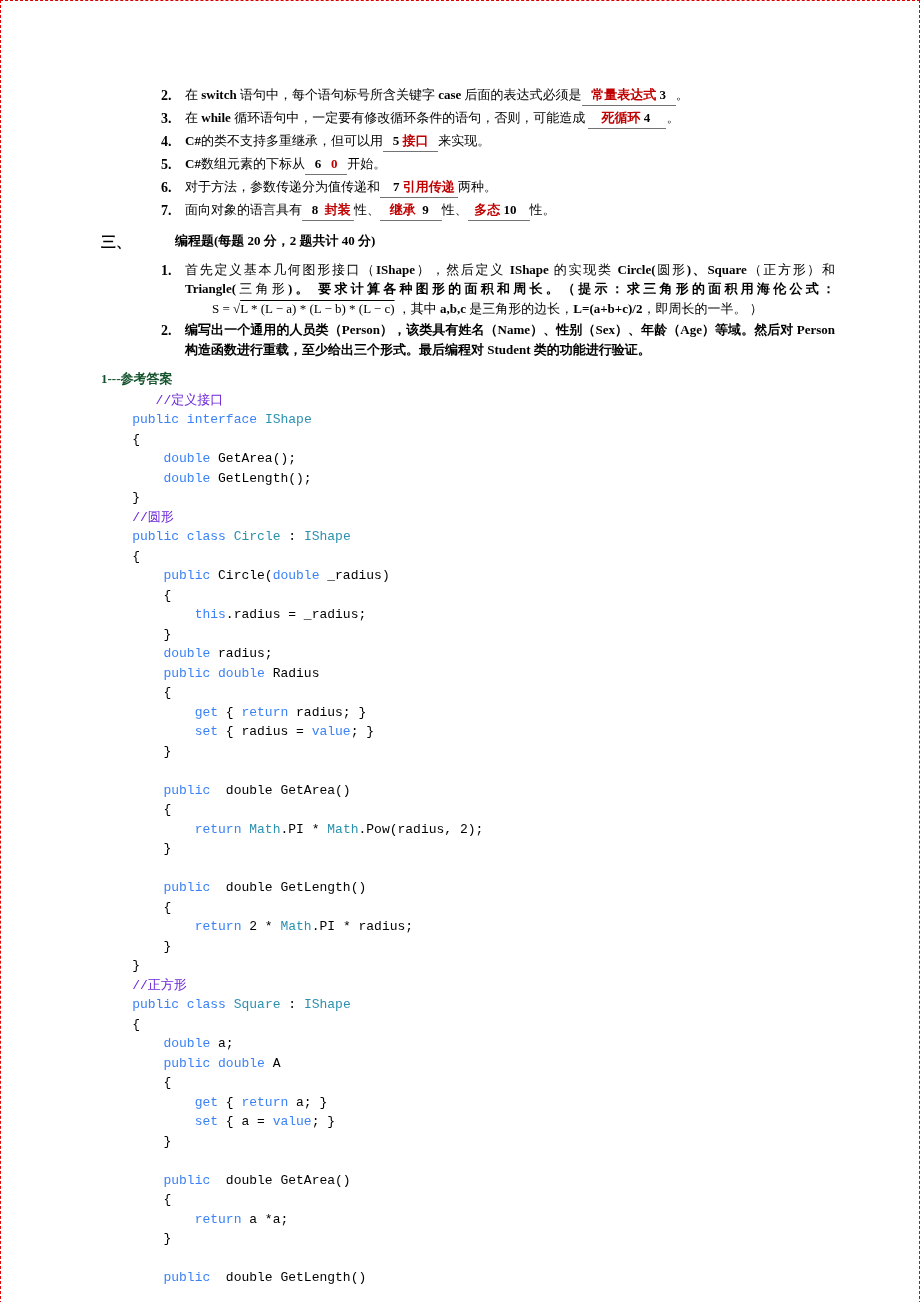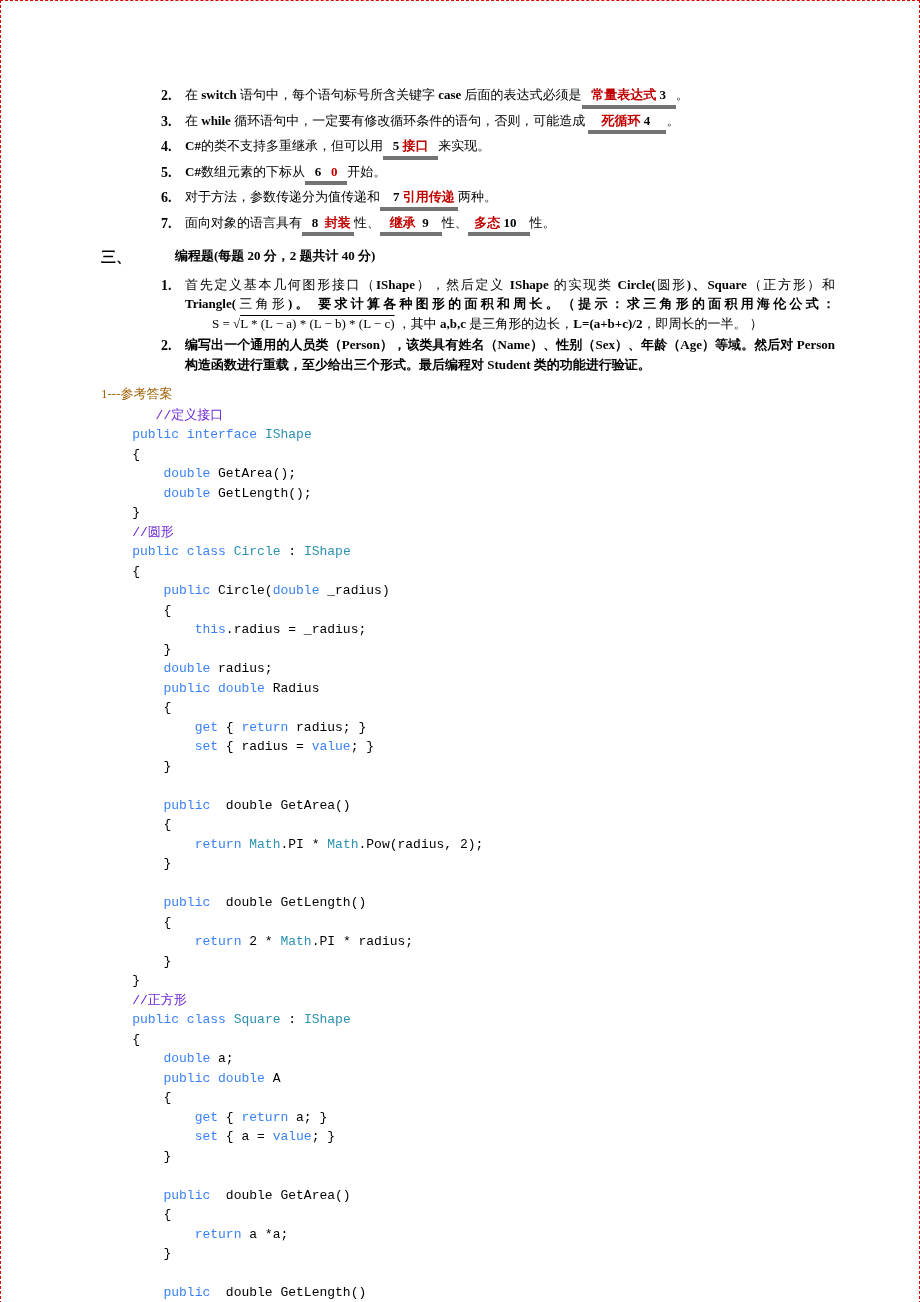--- a/index.html
+++ b/index.html
@@ -31,43 +31,43 @@
     font-family: "Times New Roman", serif;
     font-weight: bold;
     font-size: 14px;
   }
   .q-text {
     flex: 1;
   }
   .bold { font-weight: bold; }
   .u-blank {
     display: inline-block;
-    border-bottom: 4px solid #737373;
+    border-bottom: 1px solid #737373;
     white-space: nowrap;
   }
   .ans {
     color: #c00000;
     font-weight: bold;
   }
   .idx { font-weight: bold; color: #000; }
   .sec-header {
     display: flex;
     margin: 10px 0 6px 0;
   }
   .sec-label {
     font-weight: bold;
     font-size: 15px;
     width: 74px;
   }
   .sec-title {
     font-weight: bold;
   }
   .ans-header {
-    color: #a16207;
-    font-weight: normal;
+    color: #14532d;
+    font-weight: bold;
     margin-top: 4px;
   }
   .code {
     font-family: "NSimSun", "Courier New", monospace;
     font-size: 13px;
     line-height: 1.5;
     white-space: pre;
     padding-top: 2px;
   }
   .c-green { color: #6d28d9; }

